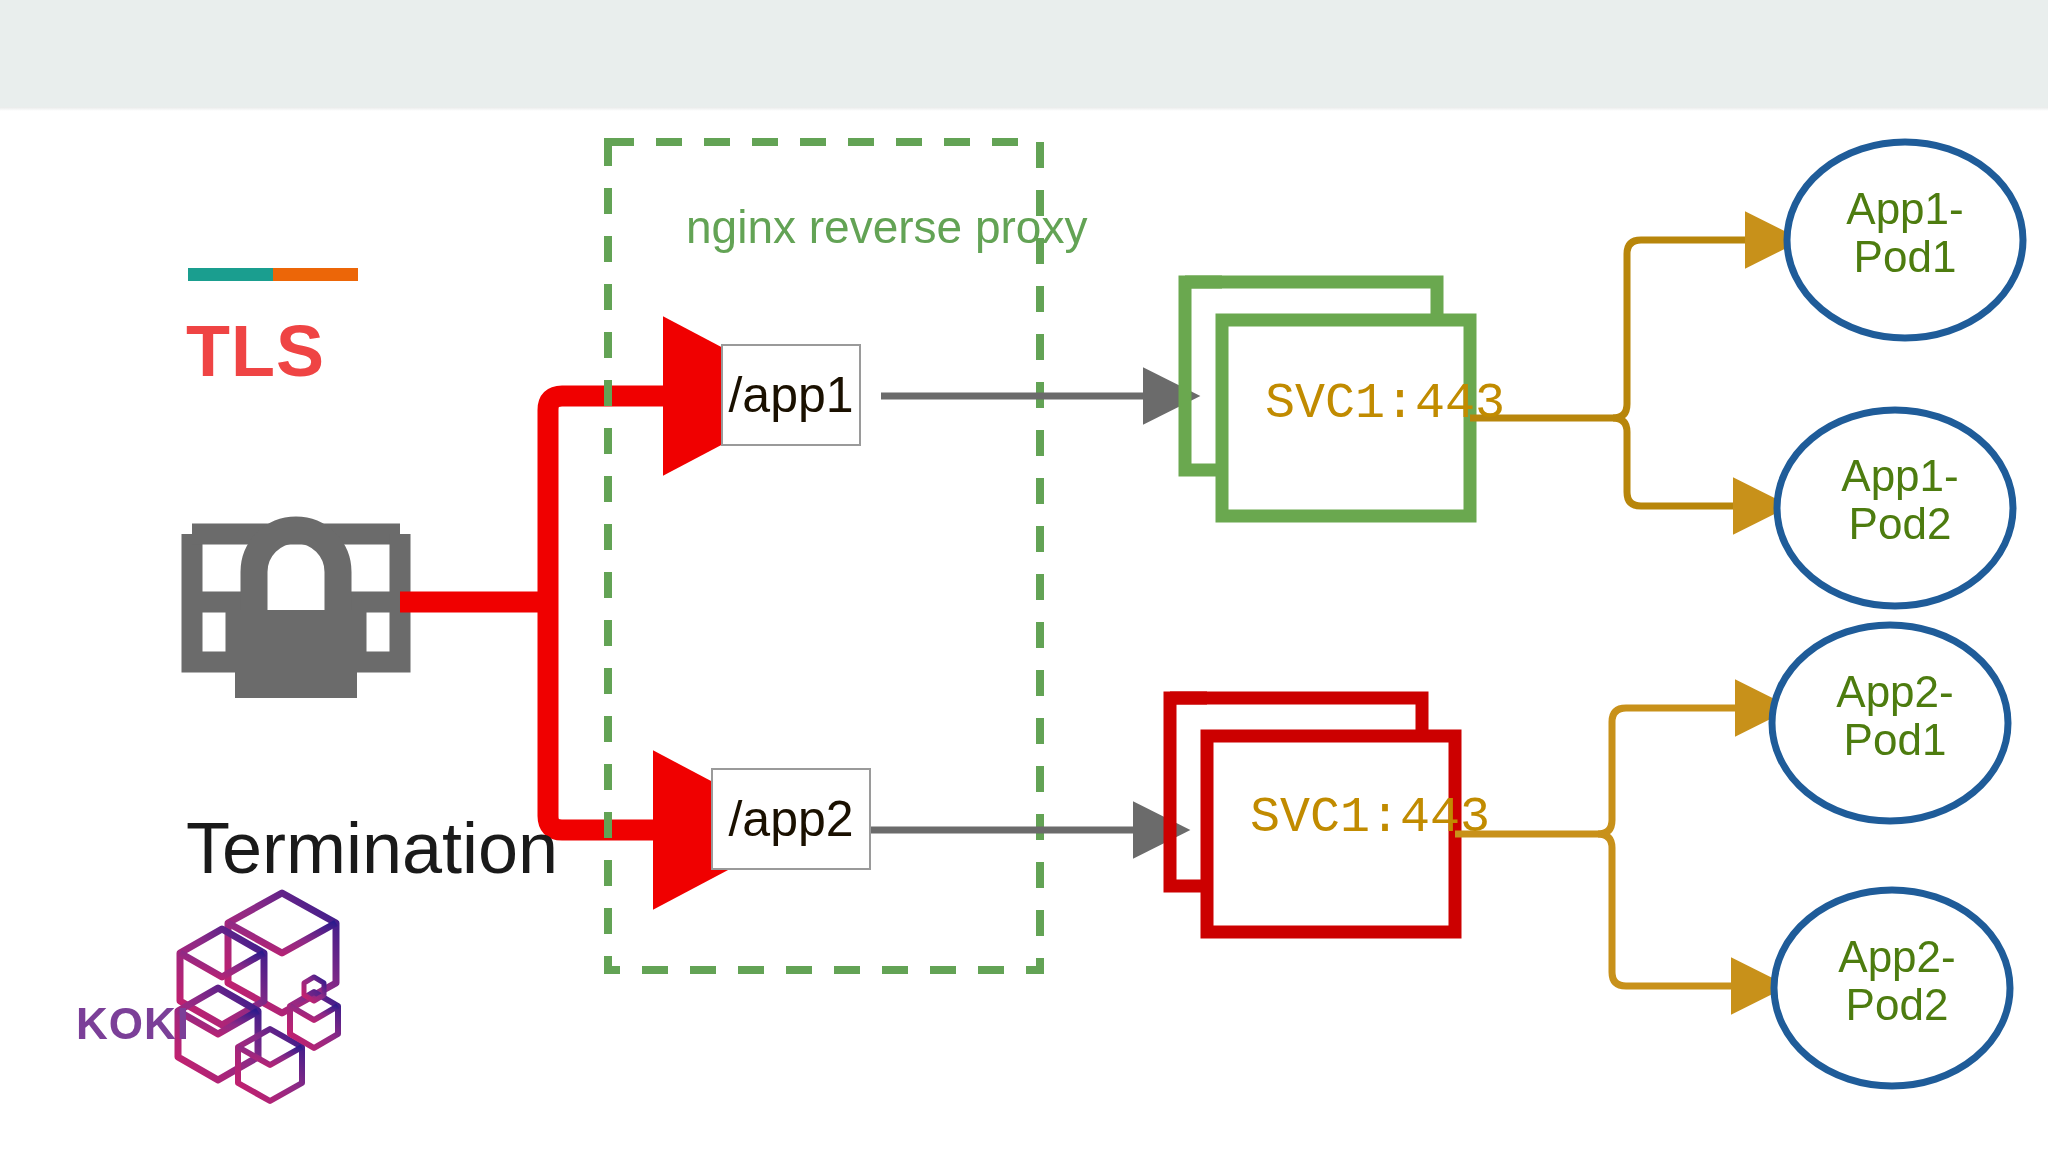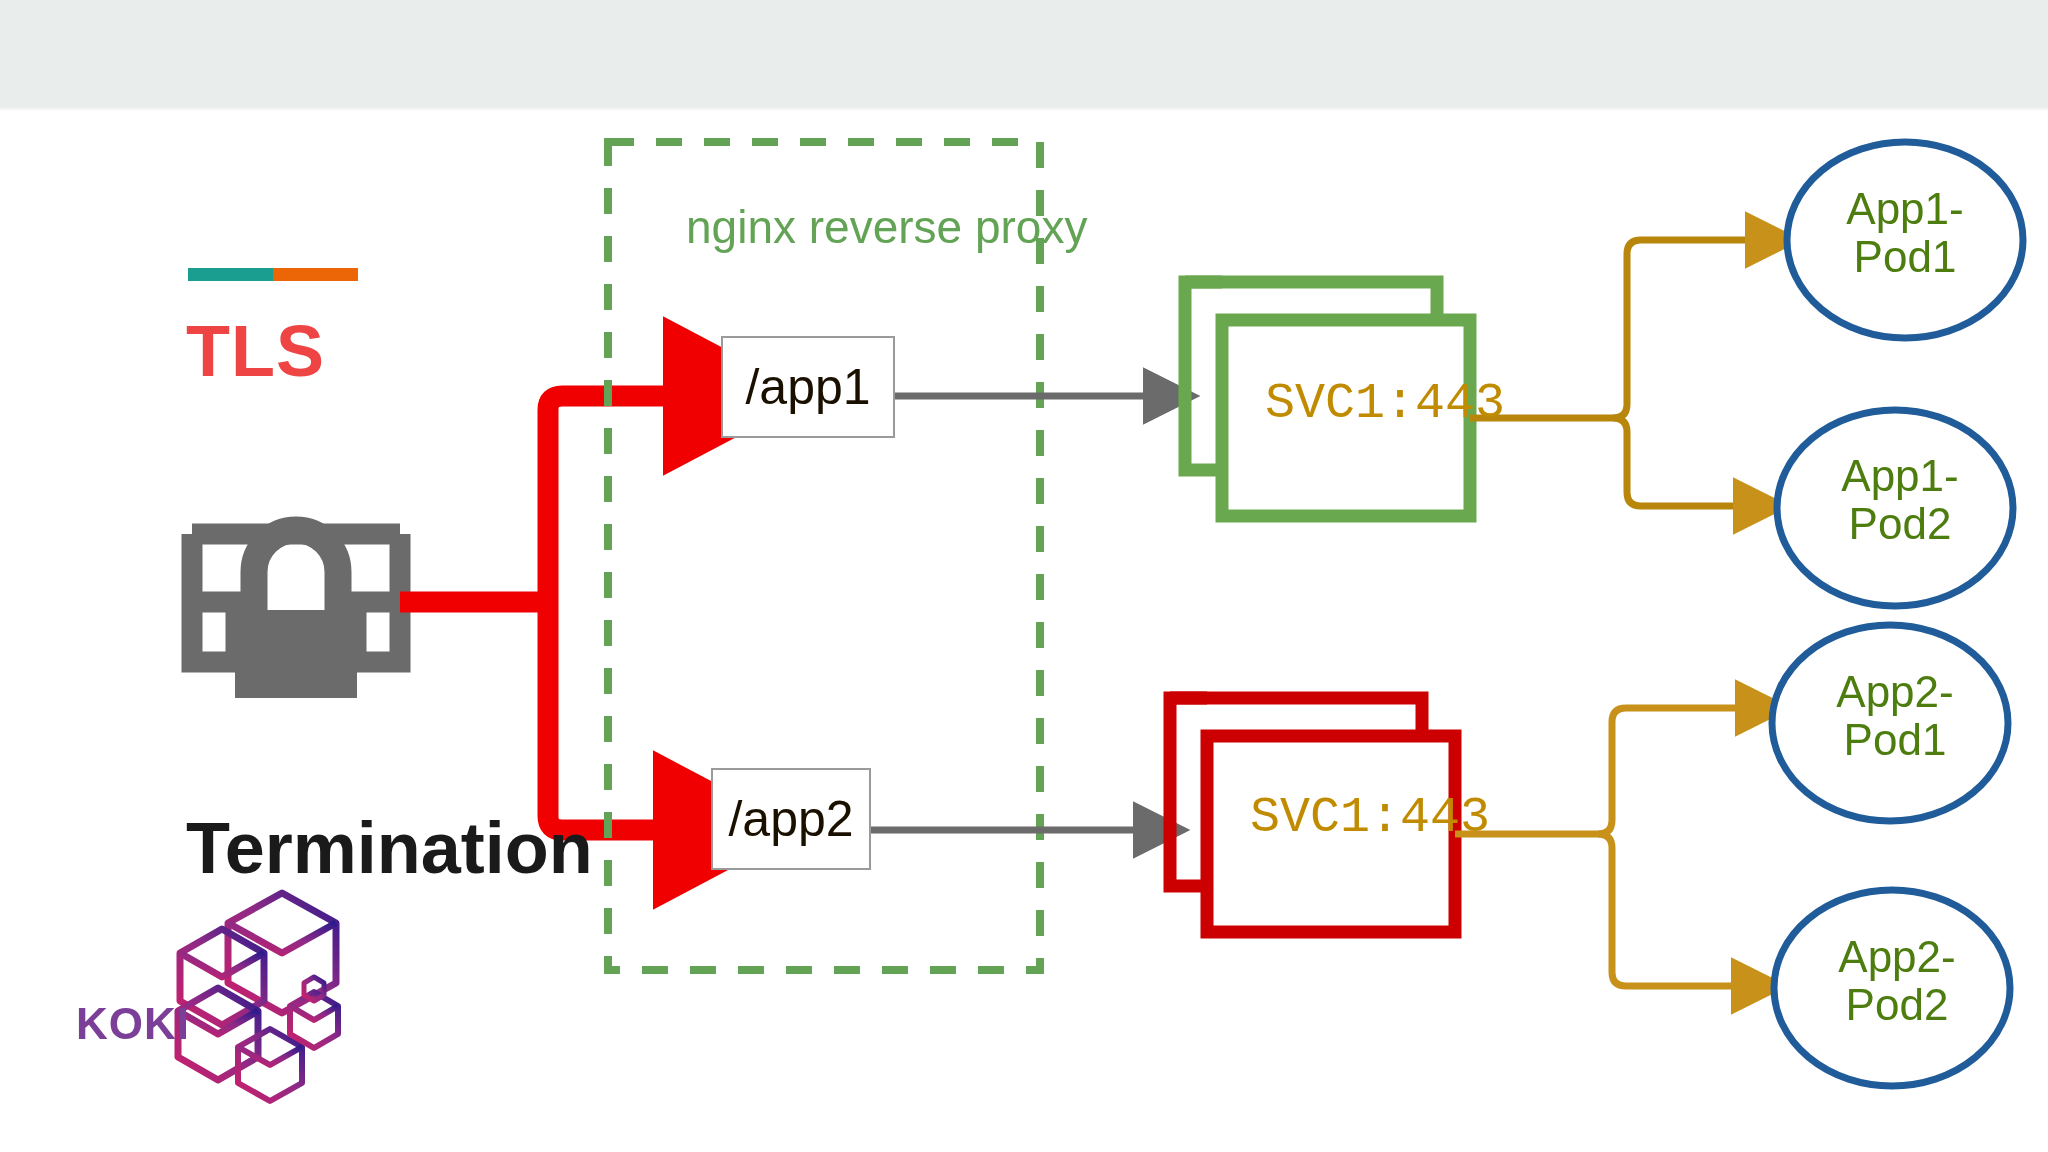--- a/index.html
+++ b/index.html
@@ -60,41 +60,41 @@
     font-weight: bold;
     color: #ef4444;
     letter-spacing: 1px;
     line-height: 1;
     font-family: "Liberation Sans", sans-serif;
   }
   .termination-title {
     position: absolute;
     left: 186px; top: 812px;
     font-size: 72px;
-    font-weight: bold;
+    font-weight: normal;
     color: #1a1a1a;
     letter-spacing: 0px;
     line-height: 1;
     font-family: "Liberation Sans", sans-serif;
   }
 
   
   .pathbox {
     position: absolute;
     background: #ffffff;
     border: 2px solid #9a9a9a;
     box-sizing: border-box;
     display: flex;
     align-items: center;
     justify-content: center;
     color: #1a1000;
     font-size: 50px;
     font-family: "Liberation Sans", sans-serif;
   }
-  #app1-box { left: 721px; top: 336px; width: 174px; height: 102px; }
+  #app1-box { left: 721px; top: 344px; width: 140px; height: 102px; }
   #app2-box { left: 711px; top: 768px; width: 160px; height: 102px; }
 
   .svc-label {
     position: absolute;
     color: #c18b00;
     font-size: 50px;
     font-family: Liberation Mono, monospace;
     white-space: nowrap;
   }
   #svc1-label { left: 1265px; top: 375px; }

